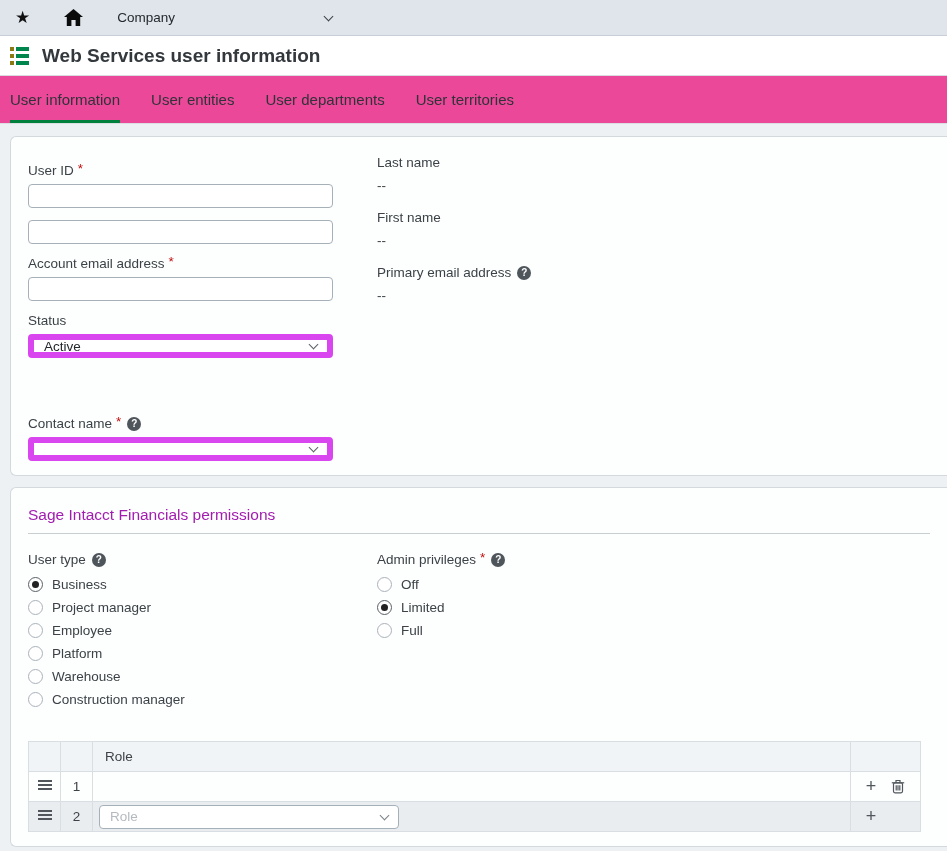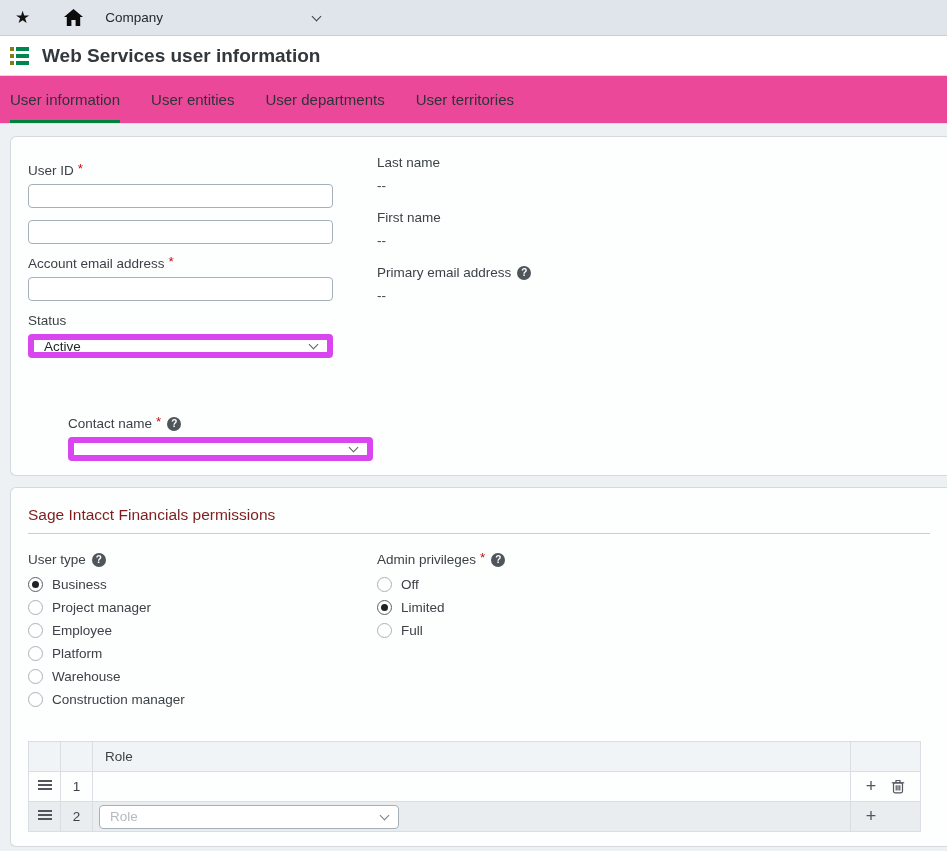--- a/index.html
+++ b/index.html
@@ -4,21 +4,21 @@
 <style>
   * { margin:0; padding:0; box-sizing:border-box; }
   html,body { width:947px; height:851px; overflow:hidden; background:#eef1f3;
               font-family:"Liberation Sans", sans-serif; color:#3c4247; }
 
   
   .topbar { height:36px; background:#dfe5ea; border-bottom:1px solid #c7ced5;
             display:flex; align-items:center; }
   .topbar .star { font-size:17px; color:#111; margin-left:15px; cursor:pointer; }
   .home-icon { margin-left:34px; cursor:pointer; display:inline-flex; }
-  .company-dd { margin-left:22px; display:flex; align-items:center; width:215px;
+  .company-dd { margin-left:34px; display:flex; align-items:center; width:215px;
                 justify-content:space-between; cursor:pointer; }
   .company-dd .lbl { font-size:13.5px; color:#24292e; }
   .chev { width:7px; height:7px; border-right:1.5px solid #3c4247; border-bottom:1.5px solid #3c4247;
           transform:rotate(45deg); display:inline-block; margin-top:-3px; }
 
   
   .titlerow { height:40px; background:#fff; border-bottom:1px solid #d8dce0;
               display:flex; align-items:center; }
   .list-icon { margin-left:10px; display:inline-block; }
   .list-icon .li-row { display:flex; align-items:center; margin-bottom:3px; }
@@ -50,26 +50,26 @@
   .req { color:#c00f0f; margin-left:4px; font-size:13.5px; position:relative; top:-2px; }
   .help { width:14px; height:14px; border-radius:50%; background:#4e555b; color:#fff;
           font-size:10px; font-weight:bold; display:inline-flex; align-items:center;
           justify-content:center; margin-left:6px; cursor:pointer; }
   .text-input { width:305px; height:24px; border:1px solid #a5b0b9; border-radius:4px;
                 background:#fff; font-size:13.5px; padding:0 8px; color:#24292e; outline:none; }
   .fake-select { width:305px; height:24px; border:6px solid #d946ef; border-radius:4px;
                  background:#fff; font-size:13.5px; padding:0 10px; color:#24292e;
                  display:flex; align-items:center; justify-content:space-between; cursor:pointer; }
   .fake-select .chev { border-color:#5a6167; }
-  .contact-gap { margin-top:58px; margin-bottom:0;margin-left:40px; }
+  .contact-gap { margin-top:58px; margin-bottom:0; }
   .ro-field { margin-bottom:17px; }
   .ro-value { font-size:13.5px; color:#3c4247; margin-top:8px; }
 
   
-  .section-heading { font-size:15.5px; color:#7f1d1d; padding-bottom:9px;
+  .section-heading { font-size:15.5px; color:#a21caf; padding-bottom:9px;
                      border-bottom:1px solid #c9ced2; margin-bottom:18px; }
   .radio-item { display:flex; align-items:center; margin-bottom:7px; height:16px; cursor:pointer; }
   .radio { width:15px; height:15px; border-radius:50%; border:1px solid #a9b2ba; background:#fff;
            display:inline-flex; align-items:center; justify-content:center; flex-shrink:0; }
   .radio.checked { border-color:#5a6167; }
   .radio.checked::after { content:""; width:7px; height:7px; border-radius:50%; background:#222; }
   .radio-label { font-size:13.5px; color:#3c4247; margin-left:9px; }
 
   
   .roles-table { margin-top:27px; width:892px; border-collapse:collapse; table-layout:fixed; }

